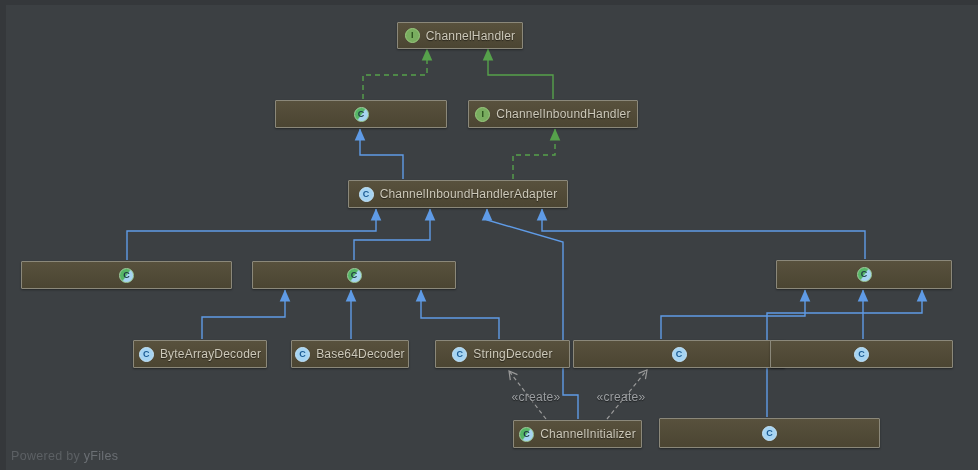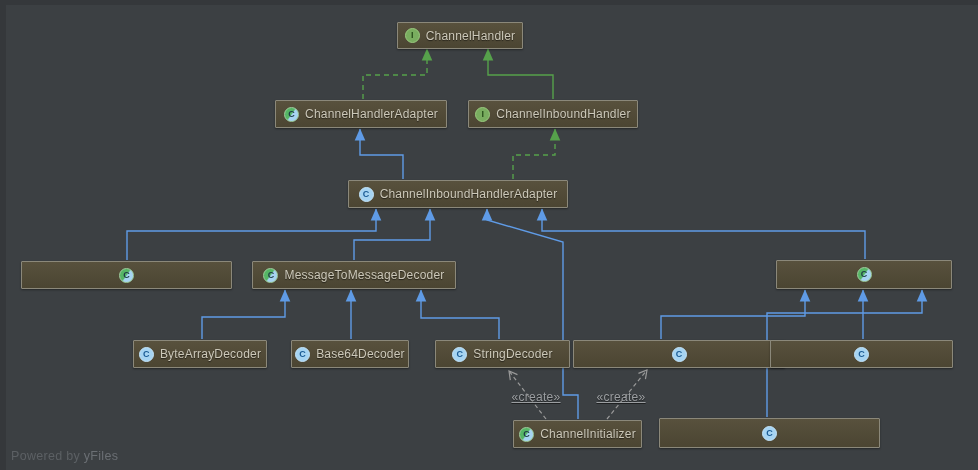--- a/index.html
+++ b/index.html
@@ -26,21 +26,20 @@
     display:flex;align-items:center;justify-content:center;
     font-size:9px;font-weight:bold;line-height:1;text-shadow:none;
   }
   .icon.interface{background:#79ad5f;border:1px solid #9aca7f;color:#274d1a;}
   .icon.class{background:#a6d4f2;border:1px solid #c3e3f8;color:#1a5b94;}
   .icon.abstract{background:linear-gradient(125deg,#55b565 46%,#a6d4f2 54%);border:1px solid #9fcf9f;color:#1d3b45;}
   .edge-label{
     position:absolute;transform:translate(-50%,-50%);
     color:#9b9ea1;font-size:12px;letter-spacing:.3px;
     text-shadow:0 1px 1px rgba(0,0,0,.5);
-    text-decoration:underline;
   }
   .watermark{position:absolute;left:11px;bottom:7px;font-size:12.5px;color:#5c6064;letter-spacing:.3px;}
   .watermark .brand{color:#6b6f74;}
   polyline.edge{fill:none;stroke-width:1.4px;}
   polyline.edge.create{stroke-width:1.2px;}
 </style>
 </head>
 <body>
 
 <div class="canvas">
@@ -79,36 +78,34 @@
       </g>
   </svg>
 
   <div id="node-layer">
       <div class="node" style="left: 397px; top: 22px; width: 126px; height: 27px;">
         <span class="icon interface">I</span>
         <span class="label">ChannelHandler</span>
       </div>
       <div class="node" style="left: 275px; top: 100px; width: 172px; height: 28px;">
         <span class="icon abstract">C</span>
-        <span class="label">ChannelHandlerAdapter</span>
       </div>
       <div class="node" style="left: 468px; top: 100px; width: 170px; height: 28px;">
         <span class="icon interface">I</span>
         <span class="label">ChannelInboundHandler</span>
       </div>
       <div class="node" style="left: 348px; top: 180px; width: 220px; height: 28px;">
         <span class="icon class">C</span>
         <span class="label">ChannelInboundHandlerAdapter</span>
       </div>
       <div class="node" style="left: 21px; top: 261px; width: 211px; height: 28px;">
         <span class="icon abstract">C</span>
       </div>
       <div class="node" style="left: 252px; top: 261px; width: 204px; height: 28px;">
         <span class="icon abstract">C</span>
-        <span class="label">MessageToMessageDecoder</span>
       </div>
       <div class="node" style="left: 776px; top: 260px; width: 176px; height: 29px;">
         <span class="icon abstract">C</span>
       </div>
       <div class="node" style="left: 133px; top: 340px; width: 134px; height: 28px;">
         <span class="icon class">C</span>
         <span class="label">ByteArrayDecoder</span>
       </div>
       <div class="node" style="left: 291px; top: 340px; width: 118px; height: 28px;">
         <span class="icon class">C</span>

